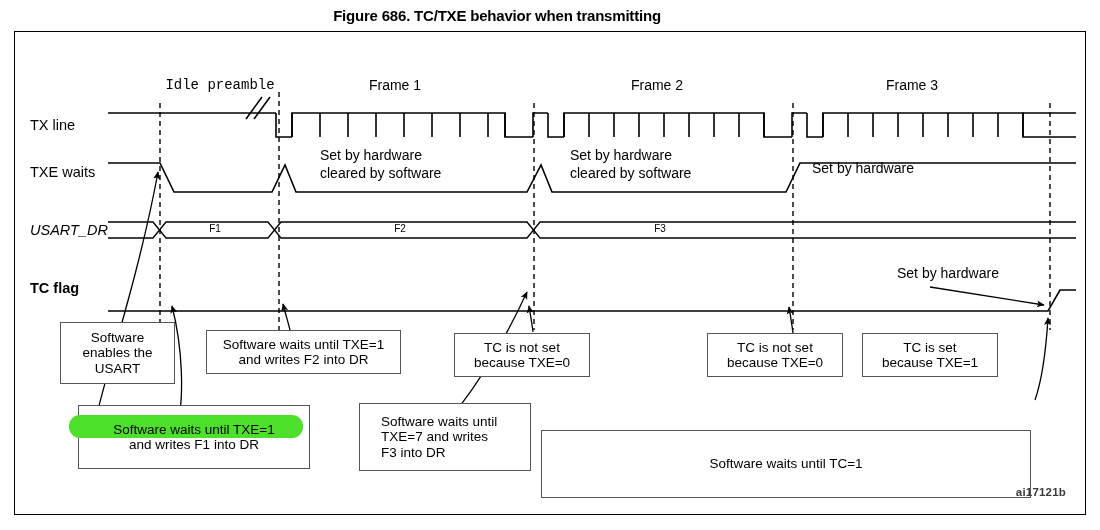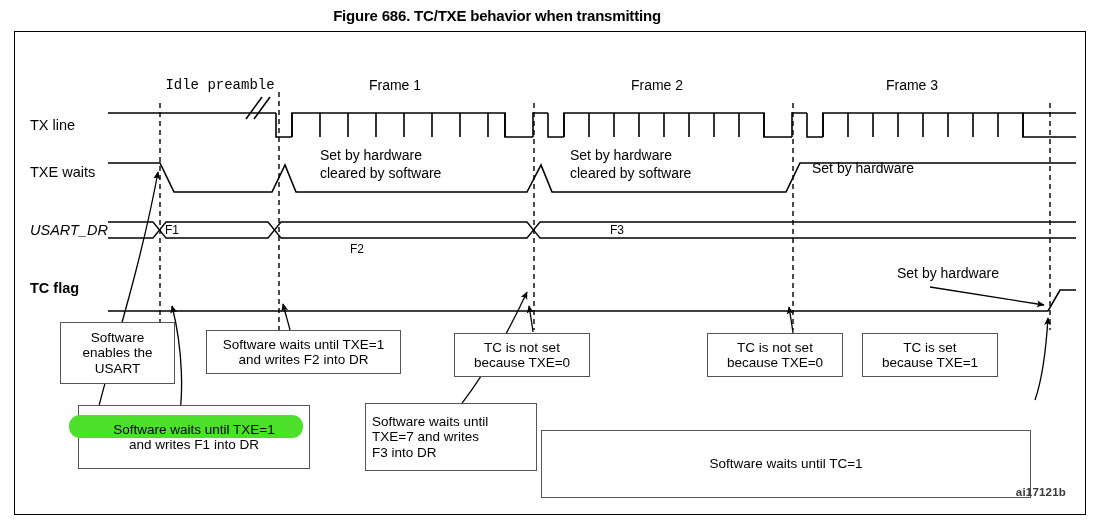--- a/index.html
+++ b/index.html
@@ -53,41 +53,41 @@
     white-space: nowrap;
   }
   .frame-label {
     position: absolute;
     font-size: 14px;
     white-space: nowrap;
     text-align: center;
   }
   .bus-label {
     position: absolute;
-    font-size: 12px;
-    white-space: nowrap;
+    font-size: 10px;
+    white-space: nowrap;
+    text-align: center;
   }
   .callout {
     position: absolute;
     border: 1.3px solid #555;
     background: #fff;
     box-sizing: border-box;
     font-size: 13.5px;
     line-height: 15.5px;
     text-align: center;
     display: flex;
     flex-direction: column;
     justify-content: center;
     align-items: center;
   }
   .callout.left-align {
     text-align: left;
     align-items: flex-start;
-    padding-left: 6px;
-    margin-left: 6px;
+    padding-left: 21px;
   }
   .callout .ln { display: block; white-space: nowrap; }
   .hl-pill {
     position: absolute;
     border-radius: 11px;
     z-index: 0;
   }
   .hl-text { position: relative; z-index: 1; }
   #watermark {
     position: absolute;
@@ -194,21 +194,21 @@
 <div class="frame-label" style="left:862px; top:77px; width:100px;">Frame 3</div>
 
 <div class="wf-text" style="left:320px; top:147px;">Set by hardware</div>
 <div class="wf-text" style="left:320px; top:165px;">cleared by software</div>
 <div class="wf-text" style="left:570px; top:147px;">Set by hardware</div>
 <div class="wf-text" style="left:570px; top:165px;">cleared by software</div>
 <div class="wf-text" style="left:812px; top:160px;">Set by hardware</div>
 <div class="wf-text" style="left:897px; top:265px;">Set  by hardware</div>
 
 <div class="bus-label" style="left:165px; top:223px; width:100px;">F1</div>
-<div class="bus-label" style="left:350px; top:223px; width:100px;margin-top:19px;">F2</div>
+<div class="bus-label" style="left:350px; top:223px; width:100px;">F2</div>
 <div class="bus-label" style="left:610px; top:223px; width:100px;">F3</div>
 
 <div class="callout" style="left:60px; top:322px; width:115px; height:62px;">
   <span class="ln">Software</span>
   <span class="ln">enables the</span>
   <span class="ln">USART</span>
 </div>
 
 <div class="callout" style="left:206px; top:330px; width:195px; height:44px;">
   <span class="ln">Software waits until TXE=1</span>

